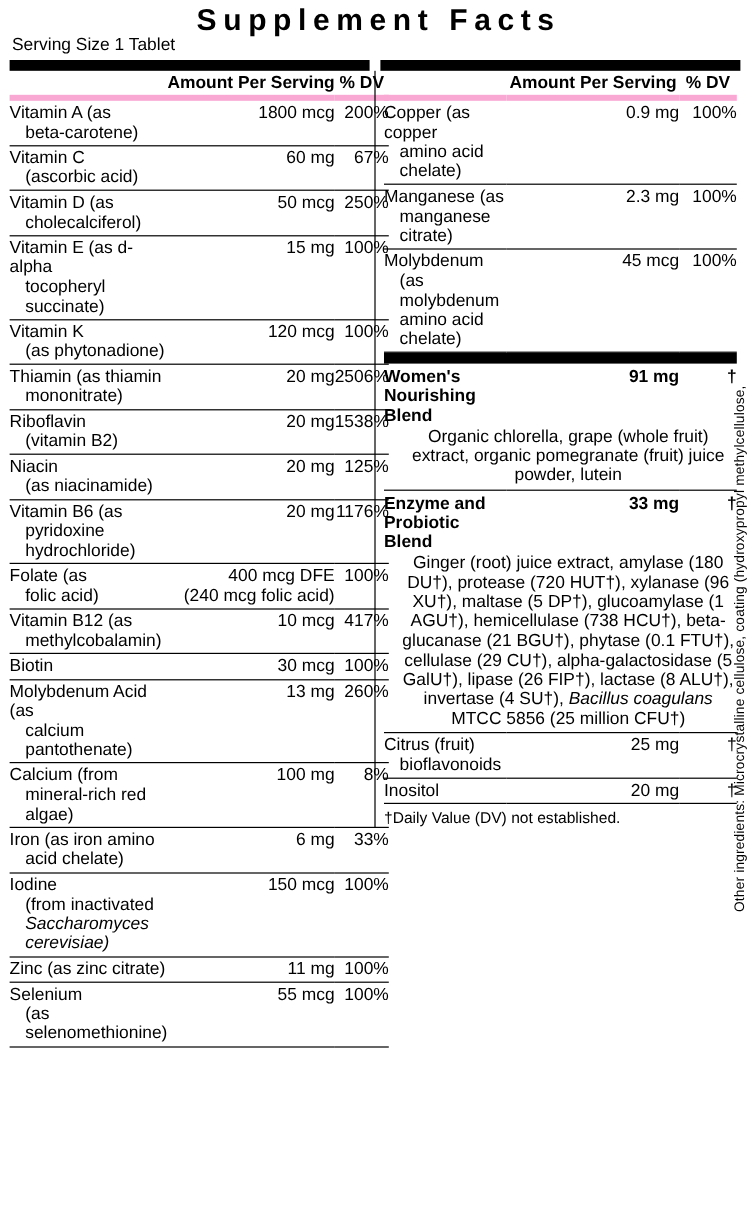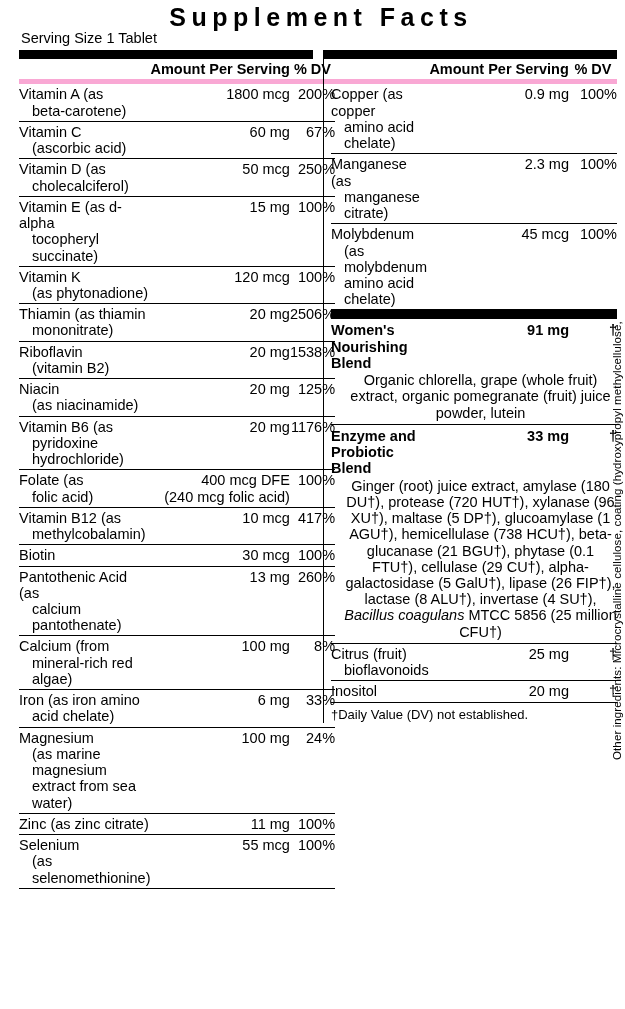--- a/index.html
+++ b/index.html
@@ -15,21 +15,21 @@
     position: relative;
     overflow: hidden;
   }
   .panel {
     position: absolute;
     left: 0;
     top: 0;
     width: 625px;
     height: 766px;
     box-sizing: border-box;
-    padding: 4px 8px 0 19px;
+    padding: 4px 8px 0 8px;
   }
   .title {
     font-size: 25px;
     font-weight: bold;
     letter-spacing: 0.22em;
     text-align: center;
     white-space: nowrap;
     line-height: 1.05;
     margin: 0 0 1px 0;
     padding-left: 6px;
@@ -230,38 +230,38 @@
           <td class="name"><span>Vitamin B12 (as</span><span class="indent">methylcobalamin)</span></td>
           <td class="amt">10 mcg</td>
           <td class="dv">417%</td>
         </tr>
         <tr>
           <td class="name"><span>Biotin</span></td>
           <td class="amt">30 mcg</td>
           <td class="dv">100%</td>
         </tr>
         <tr>
-          <td class="name"><span>Pantothenic Acid (as</span><span class="indent">calcium pantothenate)</span></td>
+          <td class="name"><span>Molybdenum Acid (as</span><span class="indent">calcium pantothenate)</span></td>
           <td class="amt">13 mg</td>
           <td class="dv">260%</td>
         </tr>
         <tr>
           <td class="name"><span>Calcium (from</span><span class="indent">mineral-rich red algae)</span></td>
           <td class="amt">100 mg</td>
           <td class="dv">8%</td>
         </tr>
         <tr>
           <td class="name"><span>Iron (as iron amino</span><span class="indent">acid chelate)</span></td>
           <td class="amt">6 mg</td>
           <td class="dv">33%</td>
         </tr>
         <tr>
-          <td class="name"><span>Magnesium</span><span class="indent">(as marine magnesium</span><span class="indent">extract from sea water)</span></td>
-          <td class="amt">100 mg</td>
-          <td class="dv">24%</td>
+          <td class="name"><span>Iodine</span><span class="indent">(from inactivated</span><span class="indent ital">Saccharomyces cerevisiae)</span></td>
+          <td class="amt">150 mcg</td>
+          <td class="dv">100%</td>
         </tr>
         <tr>
           <td class="name"><span>Zinc (as zinc citrate)</span></td>
           <td class="amt">11 mg</td>
           <td class="dv">100%</td>
         </tr>
         <tr>
           <td class="name"><span>Selenium</span><span class="indent">(as selenomethionine)</span></td>
           <td class="amt">55 mcg</td>
           <td class="dv">100%</td>

